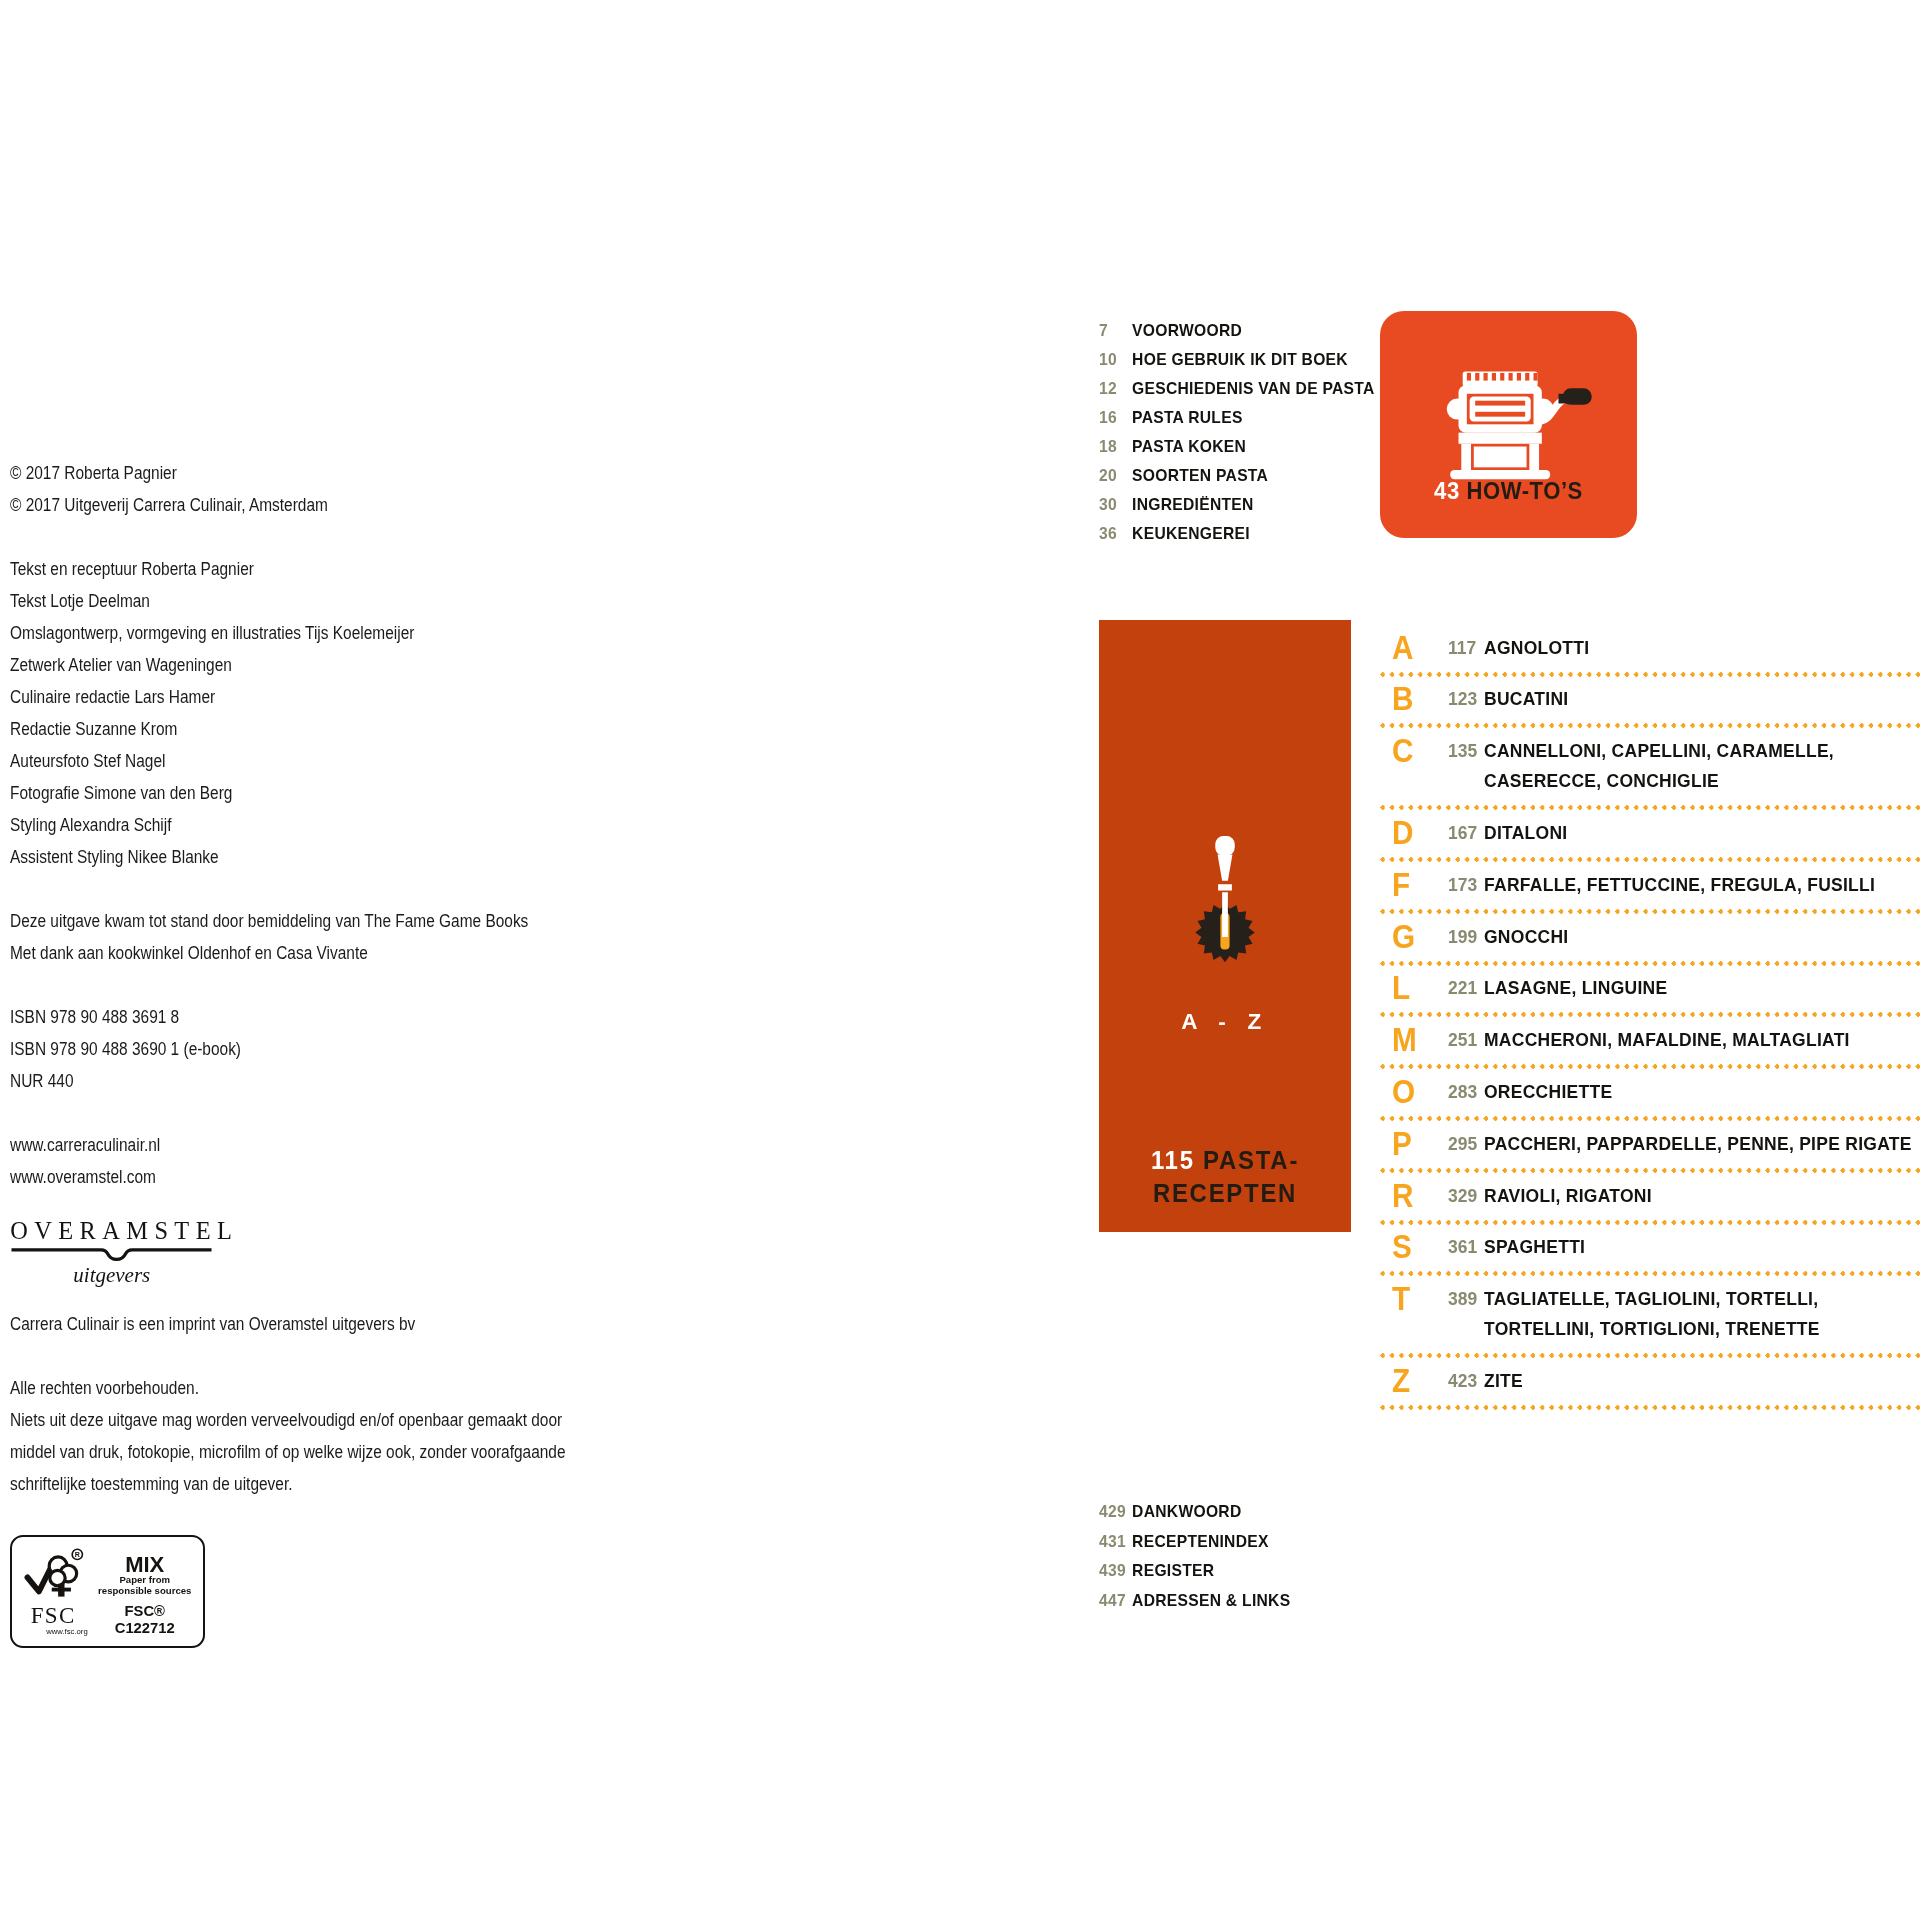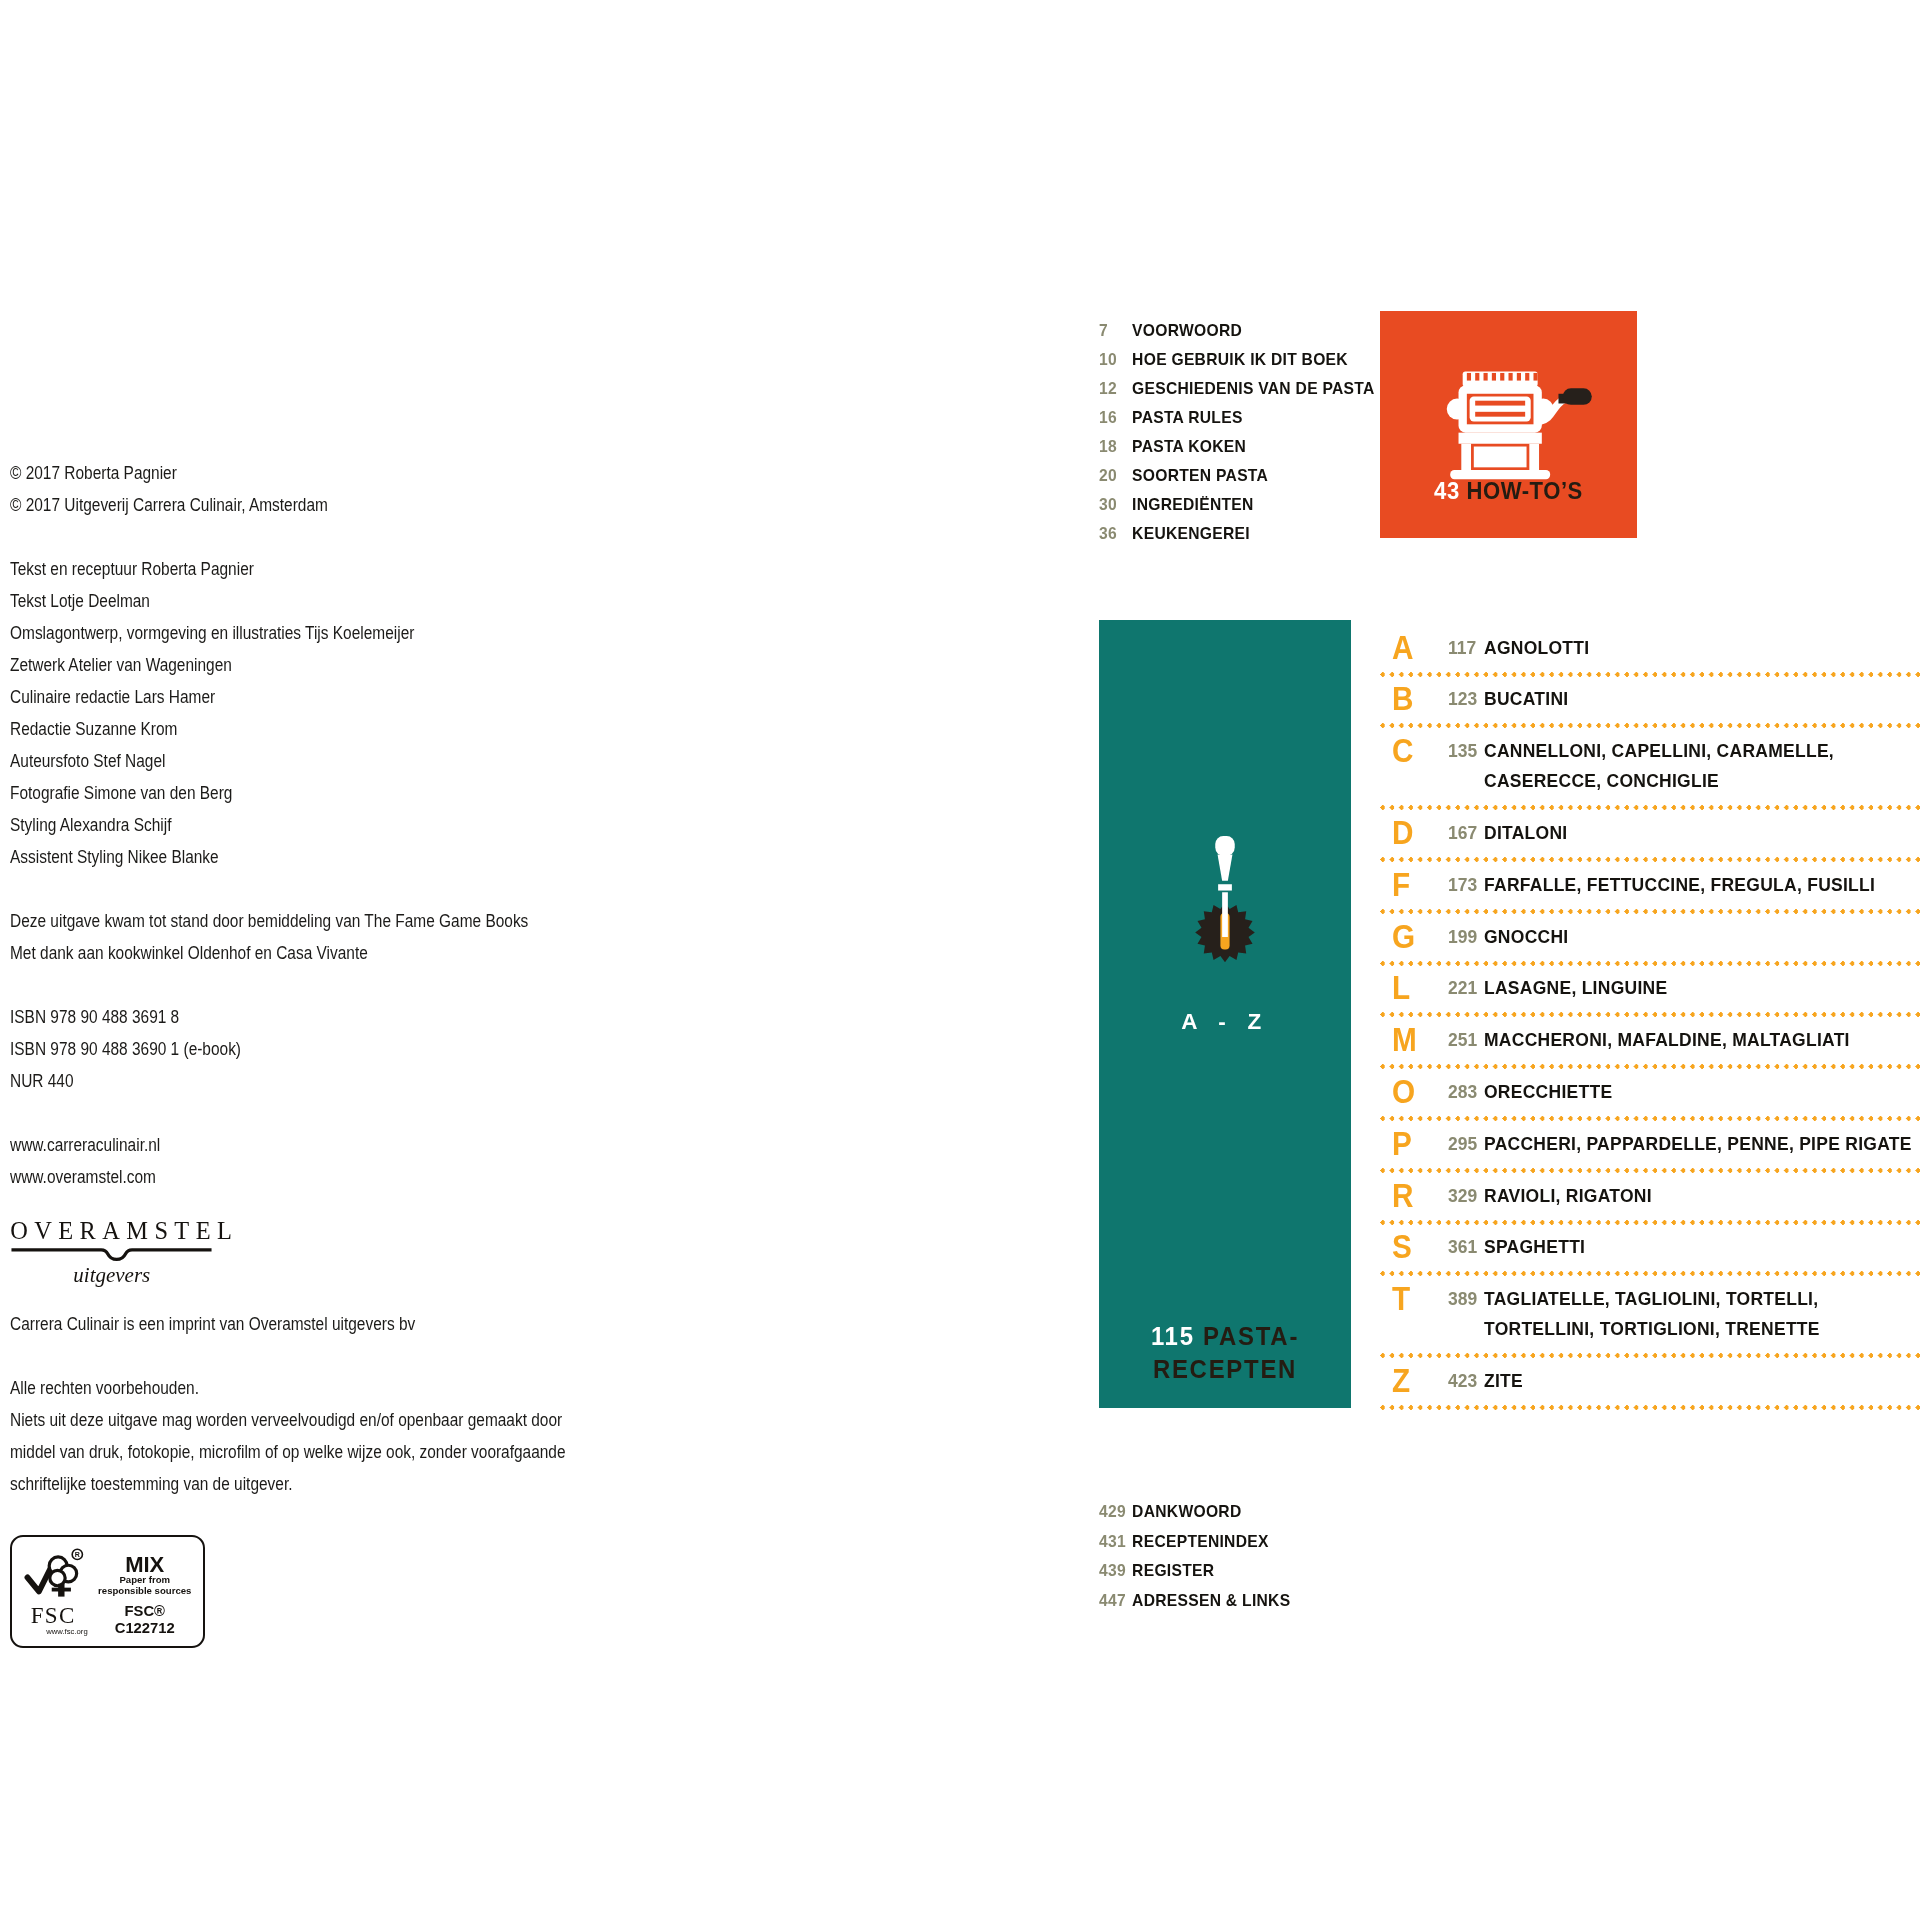--- a/index.html
+++ b/index.html
@@ -39,30 +39,30 @@
   .toc-bottom { left:1099px; top:1497px; }
   .toc-row { display:flex; font-weight:bold; font-size:17px; letter-spacing:0.3px;
              transform:scaleX(0.92); transform-origin:0 0; white-space:nowrap; }
   .toc-top .toc-row { line-height:29px; }
   .toc-bottom .toc-row { line-height:29.5px; }
   .toc-row .num { width:36px; color:#8a8a71; flex:none; }
   .toc-row .lbl { color:#15130f; }
 
   
   .sec-block { position:absolute; }
-  .block-howtos { left:1380px; top:311px; width:257px; height:227px; background:#E84B22; }
+  .block-howtos { left:1380px; top:311px; width:257px; height:227px; background:#E84B22;border-radius:24px; }
   .block-dough  { left:1663px; top:311px; width:257px; height:227px; background:#C0741D; }
   .block-icon { position:absolute; top:55px; left:0; right:0; display:flex; justify-content:center; }
   .block-caption { position:absolute; left:0; right:0; bottom:33px; text-align:center;
                    font-size:24px; font-weight:bold; letter-spacing:0.6px; white-space:nowrap;
                    transform:scaleX(0.92); transform-origin:50% 0; }
   .block-caption .num { color:#ffffff; }
   .block-caption .lbl { color:#241c12; }
 
-  .block-pasta { left:1099px; top:620px; width:252px; height:788px; background:#0f766e; }
+  .block-pasta { left:1099px; top:620px; width:252px; height:612px; background:#c2410c; }
   .pasta-icon { position:absolute; top:209px; left:0; right:0; display:flex; justify-content:center; }
   .az-range { position:absolute; top:389px; left:0; right:0; text-align:center; color:#ffffff;
               font-weight:bold; font-size:22.5px; letter-spacing:7.7px; }
   .pasta-caption { position:absolute; left:0; right:0; bottom:22px; text-align:center;
                    font-size:26px; font-weight:bold; letter-spacing:1.9px; line-height:33px;
                    color:#241c12; transform:scaleX(0.92); transform-origin:50% 100%; }
   .pasta-caption .num { color:#ffffff; }
 
   
   .az-list { position:absolute; left:1380px; top:625px; width:544px; }

